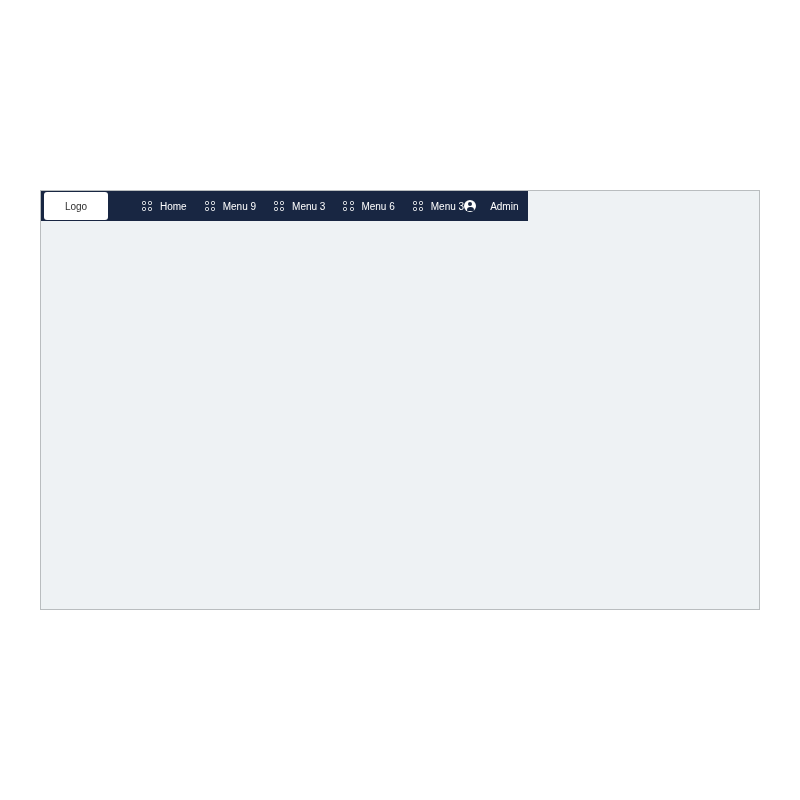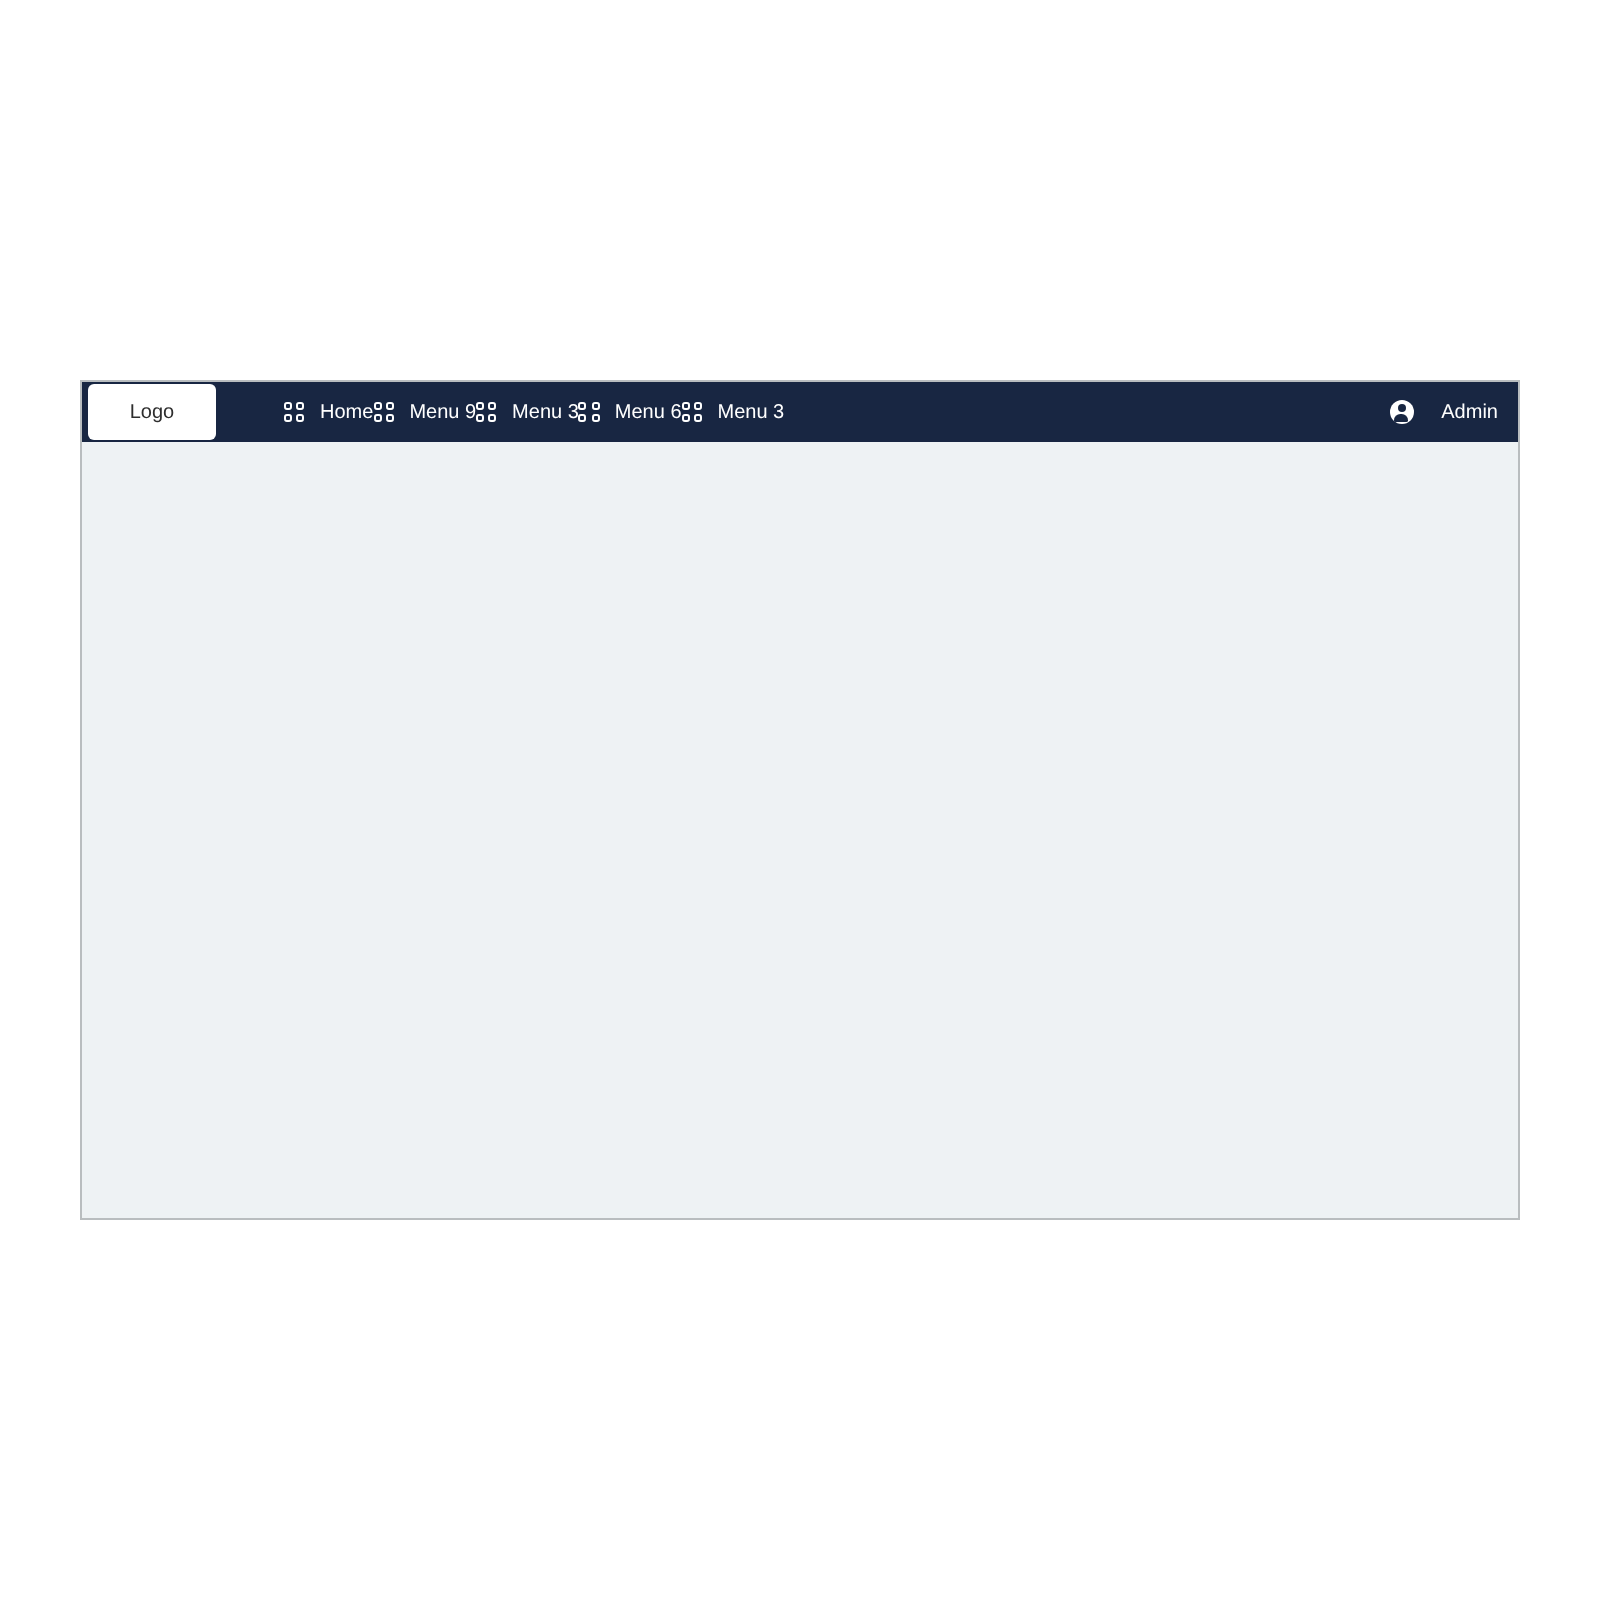--- a/index.html
+++ b/index.html
@@ -12,21 +12,21 @@
   }
   .app-window {
     position: absolute;
     left: 40px;
     top: 190px;
     width: 720px;
     height: 420px;
     border: 1px solid #b9bdbf;
     background: #eef2f4;
     display: flex;
-    flex-direction: column;
+    flex-direction: row;
     overflow: hidden;
   }
   .navbar {
     height: 30px;
     background: #182642;
     display: flex;
     align-items: center;
     color: #ffffff;
     font-size: 10px;
     padding-right: 10px;
@@ -39,21 +39,21 @@
     border-radius: 3px;
     margin-left: 3px;
     display: flex;
     align-items: center;
     justify-content: center;
     font-size: 10px;
   }
   .menu-items {
     display: flex;
     align-items: center;
-    gap: 0;
+    gap: 18px;
     margin-left: 34px;
   }
   .menu-item {
     display: flex;
     align-items: center;
     gap: 7px;
     cursor: pointer;
     white-space: nowrap;
   }
   .grid-icon {

